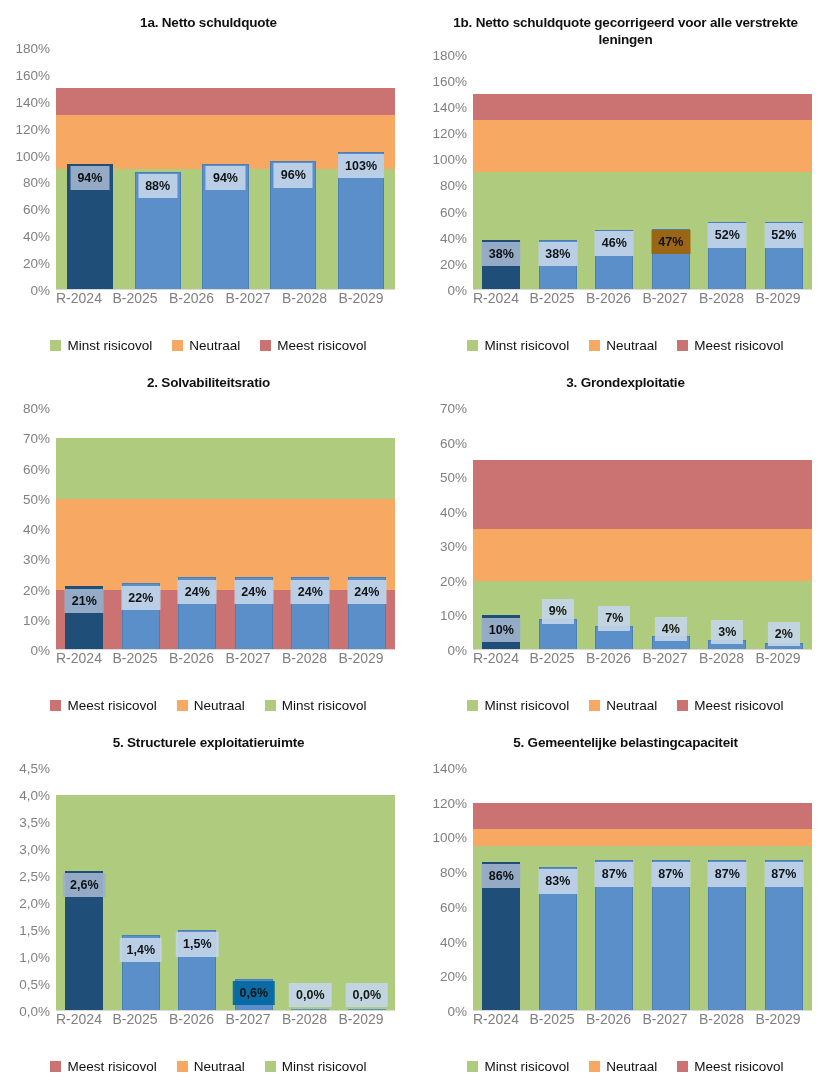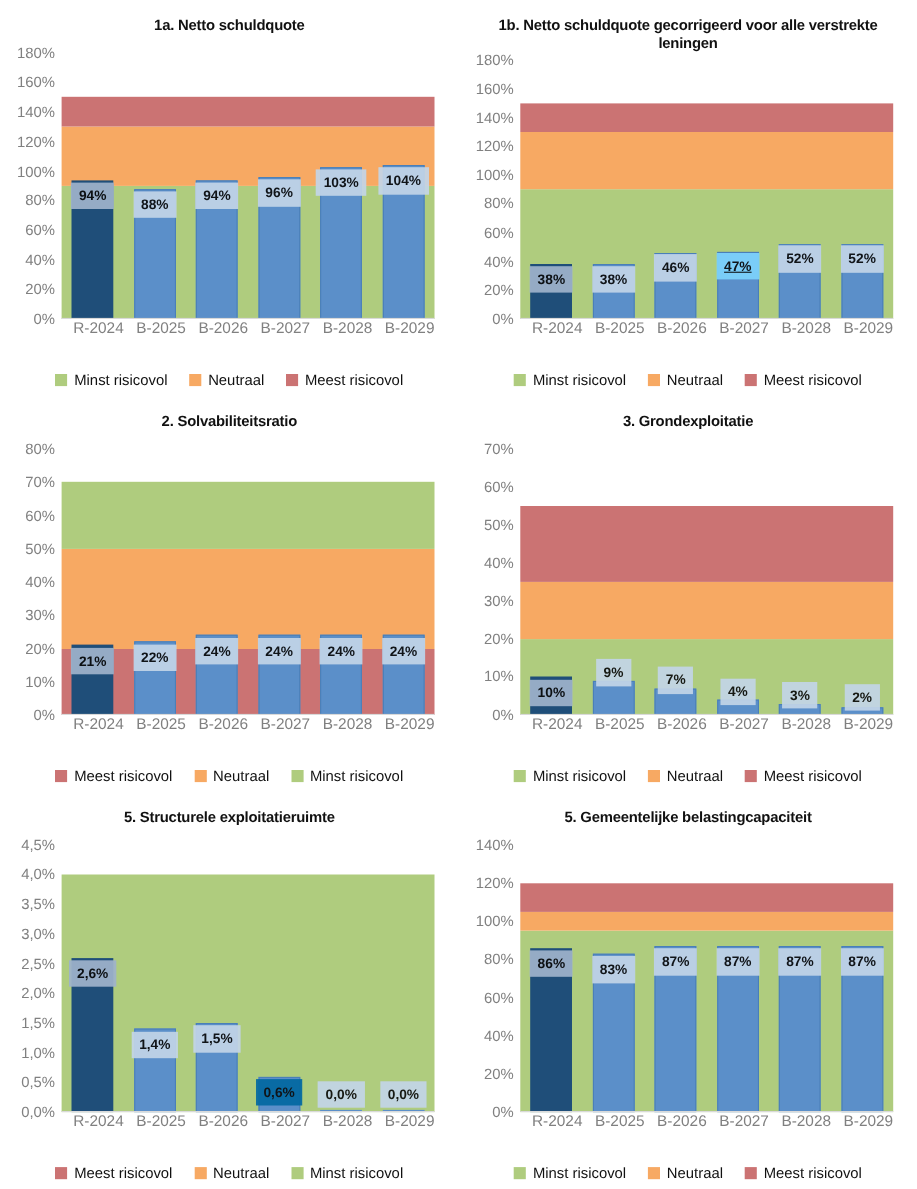--- a/index.html
+++ b/index.html
@@ -98,21 +98,21 @@
     line-height: 1;
   }
   .xaxis {
     height: 26px;
     display: flex;
     padding: 0 22px 0 56px;
     align-items: flex-start;
   }
   .xtick {
     flex: 1 1 0;
-    text-align: right;
+    text-align: left;
     font-size: 14px;
     color: #808080;
     white-space: nowrap;
   }
   .legend {
     display: flex;
     justify-content: center;
     align-items: center;
     gap: 20px;
     padding: 14px 10px 0 10px;
@@ -174,24 +174,20 @@
               <div class="barlabel" style="background: rgb(195, 213, 232); opacity: 0.92; bottom: 41.2222%;">94%</div>
             </div>
             <div class="barslot">
               <div class="bar" style="height: 53.3333%; background: rgb(91, 143, 201); border: 1px solid rgb(74, 127, 184);"></div>
               <div class="barlabel" style="background: rgb(195, 213, 232); opacity: 0.92; bottom: 42.3333%;">96%</div>
             </div>
             <div class="barslot">
               <div class="bar" style="height: 57.2222%; background: rgb(91, 143, 201); border: 1px solid rgb(74, 127, 184);"></div>
               <div class="barlabel" style="background: rgb(195, 213, 232); opacity: 0.92; bottom: 46.2222%;">103%</div>
             </div>
-            <div class="barslot">
-              <div class="bar" style="height: 57.7778%; background: rgb(91, 143, 201); border: 1px solid rgb(74, 127, 184);"></div>
-              <div class="barlabel" style="background: rgb(195, 213, 232); opacity: 0.92; bottom: 46.7778%;">104%</div>
-            </div>
           </div>
           <div class="axisline"></div>
         </div>
       </div>
       <div class="xaxis">
         <div class="xtick">R-2024</div>
         <div class="xtick">B-2025</div>
         <div class="xtick">B-2026</div>
         <div class="xtick">B-2027</div>
         <div class="xtick">B-2028</div>
@@ -239,21 +235,21 @@
             <div class="barslot">
               <div class="bar" style="height: 21.1111%; background: rgb(91, 143, 201); border: 1px solid rgb(74, 127, 184);"></div>
               <div class="barlabel" style="background: rgb(195, 213, 232); opacity: 0.92; bottom: 10.1111%;">38%</div>
             </div>
             <div class="barslot">
               <div class="bar" style="height: 25.5556%; background: rgb(91, 143, 201); border: 1px solid rgb(74, 127, 184);"></div>
               <div class="barlabel" style="background: rgb(195, 213, 232); opacity: 0.92; bottom: 14.5556%;">46%</div>
             </div>
             <div class="barslot">
               <div class="bar" style="height: 26.1111%; background: rgb(91, 143, 201); border: 1px solid rgb(74, 127, 184);"></div>
-              <div class="barlabel" style="background: #7dd3fc; opacity: 0.92; bottom: 15.1111%; text-decoration: underline;">47%</div>
+              <div class="barlabel" style="background: #a16207; opacity: 0.92; bottom: 15.1111%;">47%</div>
             </div>
             <div class="barslot">
               <div class="bar" style="height: 28.8889%; background: rgb(91, 143, 201); border: 1px solid rgb(74, 127, 184);"></div>
               <div class="barlabel" style="background: rgb(195, 213, 232); opacity: 0.92; bottom: 17.8889%;">52%</div>
             </div>
             <div class="barslot">
               <div class="bar" style="height: 28.8889%; background: rgb(91, 143, 201); border: 1px solid rgb(74, 127, 184);"></div>
               <div class="barlabel" style="background: rgb(195, 213, 232); opacity: 0.92; bottom: 17.8889%;">52%</div>
             </div>
           </div>

